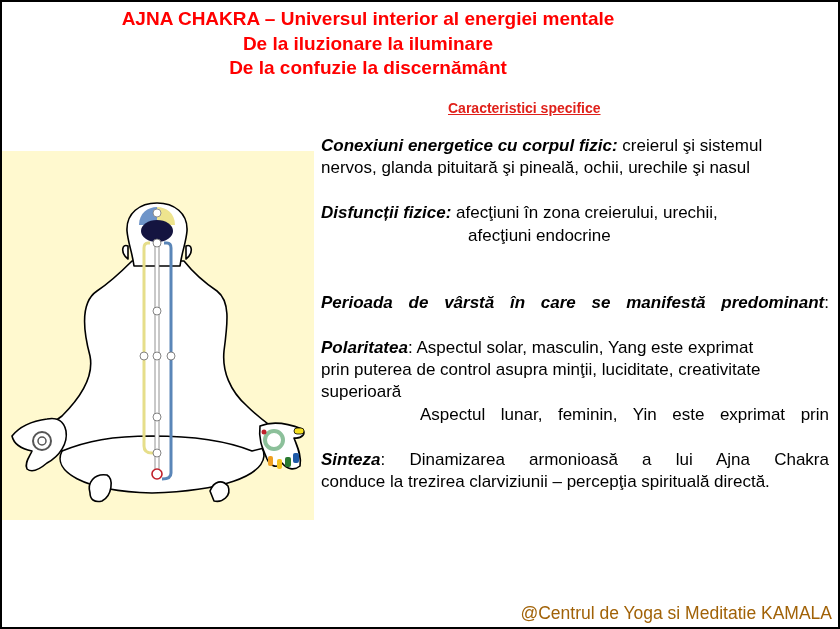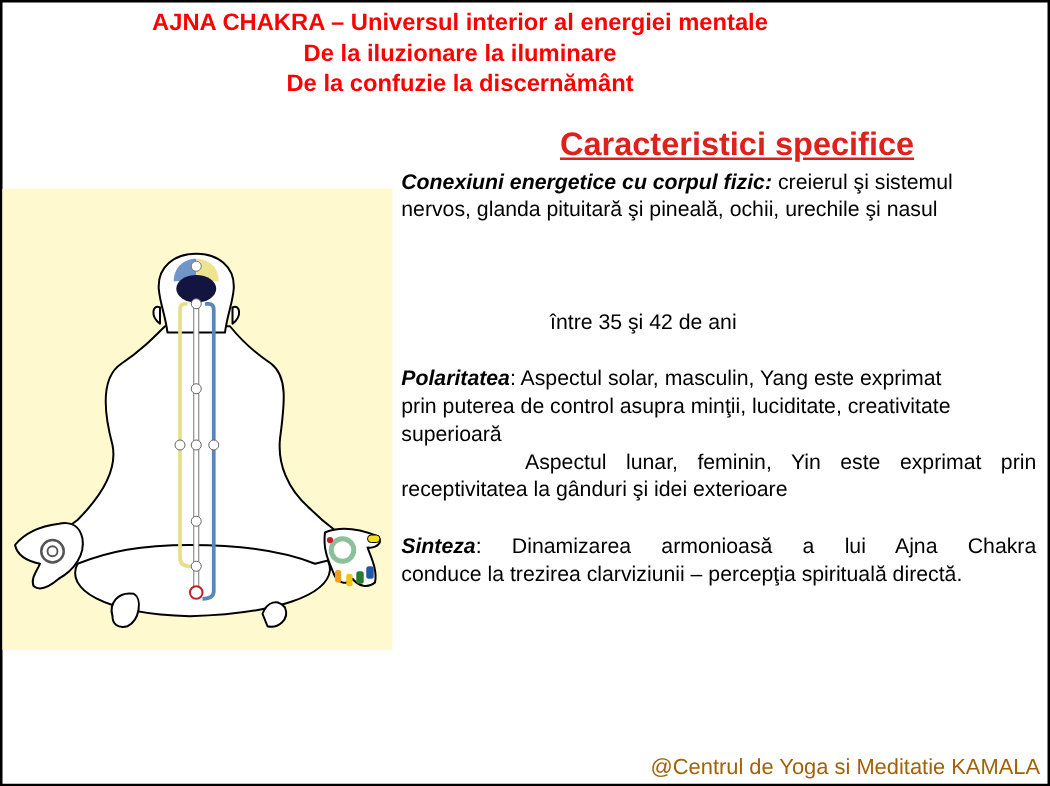--- a/index.html
+++ b/index.html
@@ -16,21 +16,21 @@
       border-right: 2px solid #000; border-bottom: 2px solid #000;
     }
     .title-block {
       position: absolute; left: 0; top: 7px; width: 736px;
       text-align: center; color: #ff0000; font-weight: bold;
       font-size: 19px; line-height: 24.5px;
     }
     .title-block div { white-space: nowrap; }
     .section-heading {
       position: absolute; left: 448px; top: 100px;
-      color: #e0201a; font-weight: bold; font-size: 26px;
+      color: #e0201a; font-weight: bold; font-size: 14px;
       text-decoration: underline; white-space: nowrap;
     }
     .figure {
       position: absolute; left: 2px; top: 151px; width: 312px; height: 369px;
       background: #fff9cf;
     }
     .figure svg { display: block; }
     .content {
       position: absolute; left: 321px; top: 135px; width: 508px;
       font-size: 17px; line-height: 22.4px;
@@ -114,32 +114,35 @@
     <circle cx="155" cy="323" r="5" fill="#ffffff" stroke="#c0202a" stroke-width="1.6"></circle>
   </svg>
 </div>
 
 <div class="content">
   <p class="para">
     <span class="label">Conexiuni energetice cu corpul fizic:</span><span> creierul şi sistemul</span><br>
     <span class="nowrap">nervos, glanda pituitară şi pineală, ochii, urechile şi nasul</span>
   </p>
   <div style="height:22.4px"></div>
+  <p class="para">
+    <span class="label">Disfuncții fizice:</span><span> afecţiuni în zona creierului, urechii,</span><br>
+    <span style="padding-left:147px">afecţiuni endocrine</span>
+  </p>
   <div style="height:22.4px"></div>
   <div style="height:22.4px"></div>
   <p class="para">
-    <span style="padding-left:119px">între 35 şi 42 de ani</span>
+    <span class="justify" style="display:block"><span class="label">Perioada de vârstă în care se manifestă predominant</span><span>:</span></span>
   </p>
   <div style="height:22.4px"></div>
   <p class="para">
     <span class="label">Polaritatea</span><span>:</span><span> Aspectul solar, masculin, Yang este exprimat</span><br>
     <span class="nowrap">prin puterea de control asupra minţii, luciditate, creativitate</span><br>
     <span>superioară</span>
     <span class="justify" style="display:block;padding-left:99px">Aspectul lunar, feminin, Yin este exprimat prin</span>
-    <span>receptivitatea la gânduri şi idei exterioare</span>
   </p>
   <div style="height:22.4px"></div>
   <p class="para">
     <span class="justify" style="display:block"><span class="label">Sinteza</span><span>:</span><span> Dinamizarea armonioasă a lui Ajna Chakra</span></span>
     <span class="nowrap">conduce la trezirea clarviziunii – percepţia spirituală directă.</span>
   </p>
 </div>
 
 <div class="footer">@Centrul de Yoga si Meditatie KAMALA</div>
 

